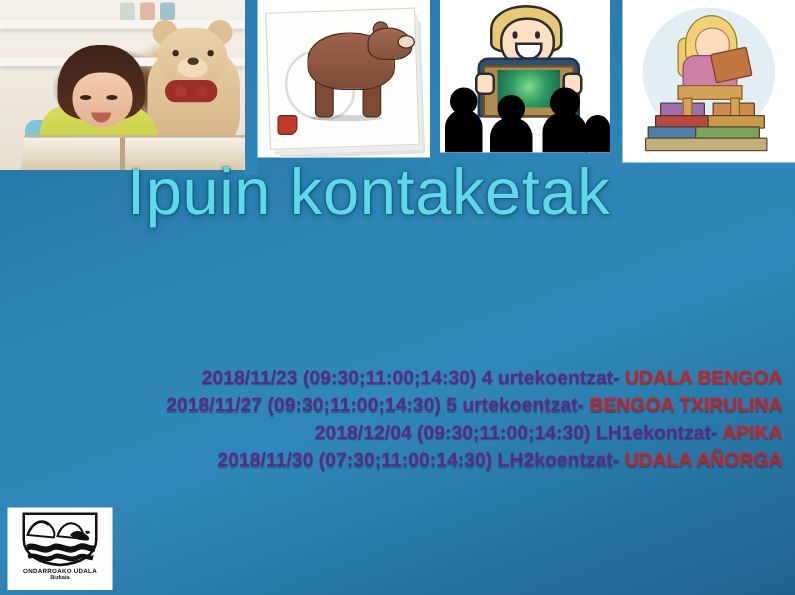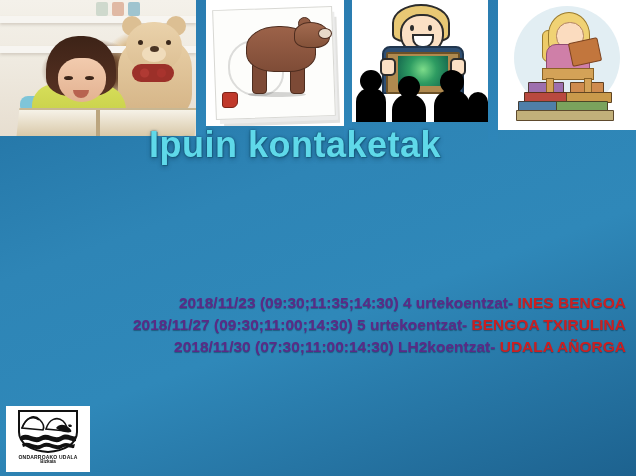--- a/index.html
+++ b/index.html
@@ -305,22 +305,22 @@
 
   
   #title-block {
     position: absolute;
     left: 0; right: 0;
     top: 126px;
     text-align: center;
     pointer-events: none;
   }
   .title-line {
-    font-size: 36px;
-    font-weight: 700;
+    font-size: 52px;
+    font-weight: 400;
     letter-spacing: 0.5px;
     color: #5fd9e9;
     text-shadow:
       0 0 2px rgba(18,80,110,.85),
       1px 1px 0 rgba(20,88,120,.55),
       -1px 0 0 rgba(20,88,120,.35),
       0 2px 5px rgba(10,50,75,.45);
     line-height: 1.08;
   }
   #title-1 { padding-right: 46px; }
@@ -476,26 +476,30 @@
       <div class="bk bk7"></div>
     </div>
   </div>
 
   <div id="title-block">
     <div class="title-line" id="title-1">Ipuin kontaketak</div>
   </div>
 
   <div id="sessions">
     <p class="session-line">
-      <span class="when">2018/11/23 (09:30;11:35;14:30) 4 urtekoentzat-</span>
-      <span class="who">INES BENGOA</span>
+      <span class="when">2018/11/23 (09:30;11:00;14:30) 4 urtekoentzat-</span>
+      <span class="who">UDALA BENGOA</span>
     </p>
     <p class="session-line">
       <span class="when">2018/11/27 (09:30;11:00;14:30) 5 urtekoentzat-</span>
       <span class="who">BENGOA TXIRULINA</span>
+    </p>
+    <p class="session-line">
+      <span class="when">2018/12/04 (09:30;11:00;14:30) LH1ekontzat-</span>
+      <span class="who">APIKA</span>
     </p>
     <p class="session-line">
       <span class="when">2018/11/30 (07:30;11:00:14:30) LH2koentzat-</span>
       <span class="who">UDALA AÑORGA</span>
     </p>
   </div>
 
   <div id="crest">
     <div class="shield">
       <svg viewBox="0 0 64 46" width="64" height="46">

